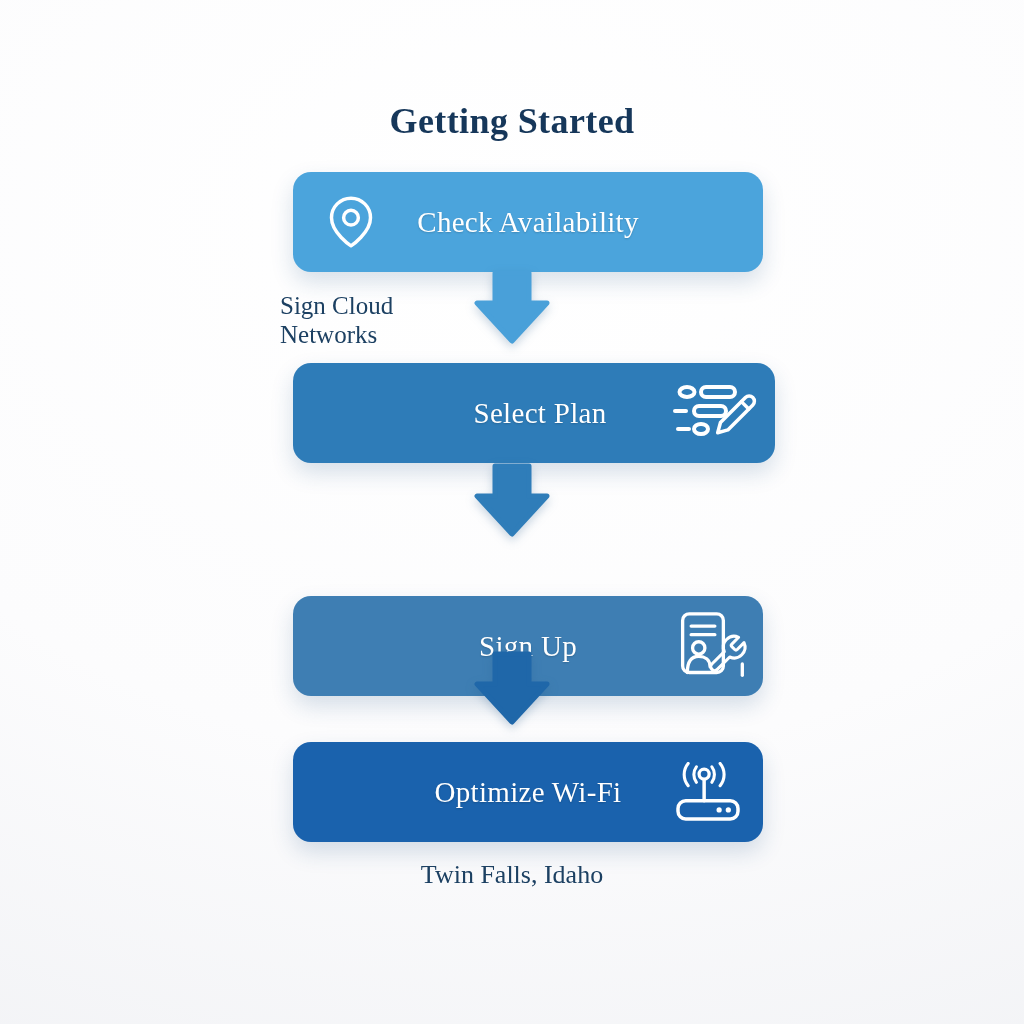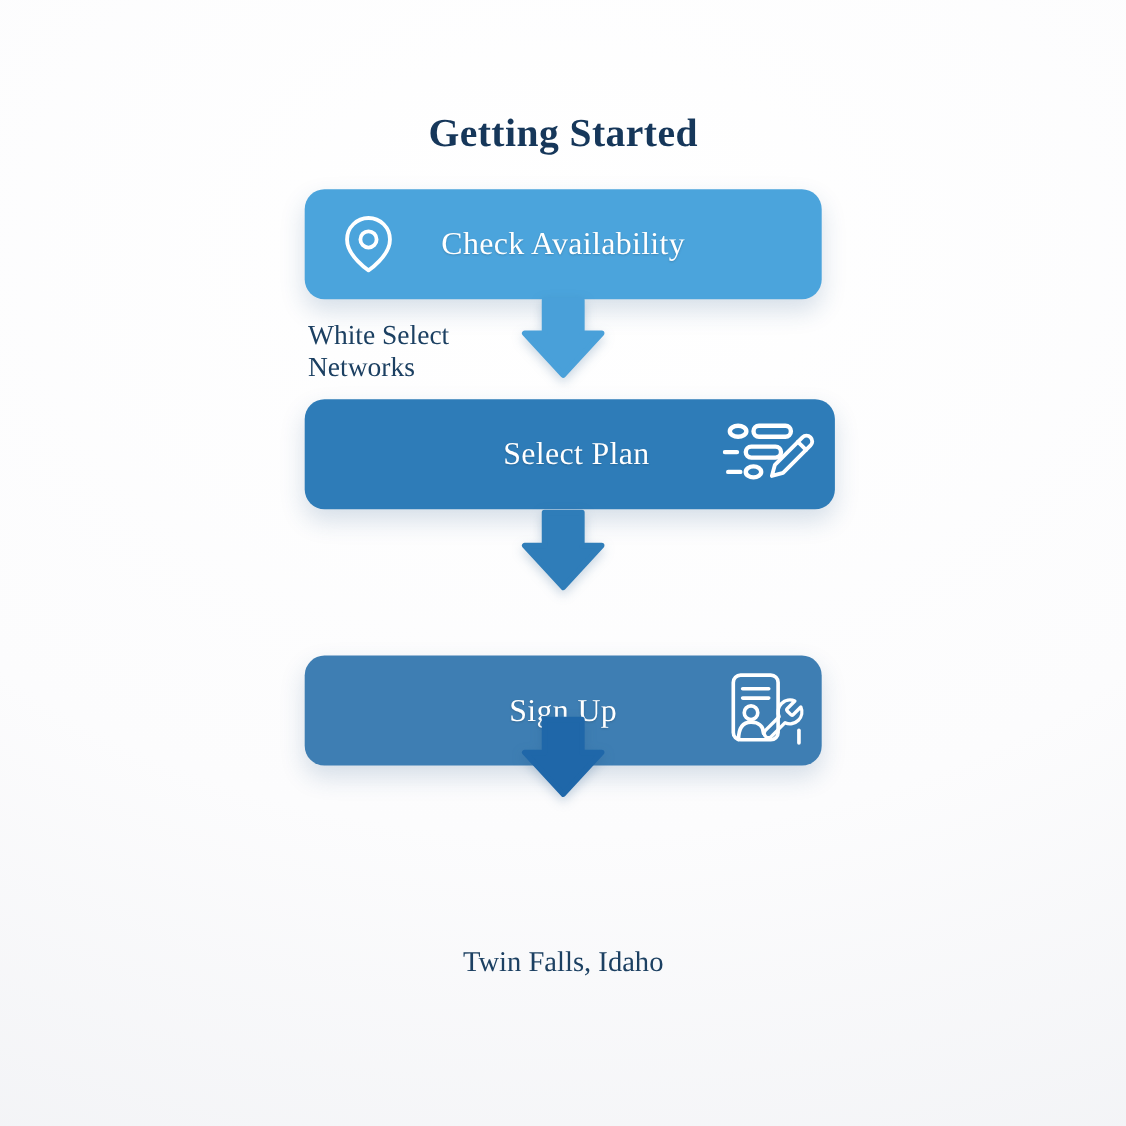--- a/index.html
+++ b/index.html
@@ -7,21 +7,21 @@
     position:relative;width:1024px;height:1024px;overflow:hidden;
     background:radial-gradient(130% 95% at 50% 22%, #ffffff 0%, #fcfcfd 55%, #f1f2f5 100%);
     font-family:Liberation Serif, serif;
   }
   .title{
     position:absolute;top:100px;left:0;width:1024px;margin:0;
     text-align:center;font-size:36px;font-weight:700;letter-spacing:.4px;
     color:#16375a;
   }
   .step{
-    position:absolute;left:277px;width:470px;height:100px;border-radius:18px;
+    position:absolute;left:293px;width:470px;height:100px;border-radius:18px;
     display:flex;align-items:center;justify-content:center;
     box-shadow:0 10px 22px rgba(35,85,135,.18);
   }
   .step-label{
     color:#ffffff;font-size:29px;font-weight:500;letter-spacing:.3px;
     text-shadow:0 1px 2px rgba(0,0,0,.18);white-space:nowrap;
   }
   .step1{top:172px}.step2{top:363px}.step3{top:555px}.step4{top:742px}
   .icon-left{position:absolute;left:32px;top:50%;transform:translateY(-50%);line-height:0;}
   .icon-right{position:absolute;right:14px;top:50%;transform:translateY(-50%);line-height:0;}
@@ -43,21 +43,21 @@
   <div class="step step1" style="background: rgb(75, 164, 220);">
     <span class="icon-left">
       <svg width="52" height="58" viewBox="0 0 24 24">
         <path class="stroked" stroke-width="1.6" d="M21 10c0 7-9 13-9 13s-9-6-9-13a9 9 0 0 1 18 0z"></path>
         <circle class="stroked" stroke-width="1.6" cx="12" cy="10" r="3.4"></circle>
       </svg>
     </span>
     <span class="step-label">Check Availability</span>
   </div>
 
-  <div class="caption provider">White Select Networks</div>
+  <div class="caption provider">Sign Cloud Networks</div>
 
   <svg class="arrow arrow1" width="80" height="76" viewBox="0 0 80 76">
     <polygon stroke-width="5" stroke-linejoin="round" points="23,3 57,3 57,33 75,33 40,71 5,33 23,33" fill="#49A0D9" stroke="#49A0D9"></polygon>
   </svg>
 
   <div class="step step2" style="background: rgb(46, 124, 184); padding-left: 12px;">
     <span class="step-label">Select Plan</span>
     <span class="icon-right">
       <svg width="88" height="60" viewBox="0 0 88 60">
         <ellipse class="stroked" stroke-width="4" cx="14" cy="9" rx="7.5" ry="5"></ellipse>
@@ -92,16 +92,32 @@
         </g>
         <line class="stroked" stroke-width="3.5" x1="71" y1="57" x2="71" y2="69"></line>
       </svg>
     </span>
   </div>
 
   <svg class="arrow arrow3" width="80" height="76" viewBox="0 0 80 76">
     <polygon stroke-width="5" stroke-linejoin="round" points="23,3 57,3 57,33 75,33 40,71 5,33 23,33" fill="#1F67A9" stroke="#1F67A9"></polygon>
   </svg>
 
+  <div class="step step4" style="background: rgb(26, 98, 173);">
+    <span class="step-label">Optimize Wi-Fi</span>
+    <span class="icon-right">
+      <svg width="66" height="60" viewBox="0 0 68 62">
+        <rect class="stroked" stroke-width="3.6" x="3" y="40" width="62" height="19" rx="8"></rect>
+        <circle cx="45.5" cy="49.5" r="2.7" fill="#ffffff"></circle>
+        <circle cx="55" cy="49.5" r="2.7" fill="#ffffff"></circle>
+        <line class="stroked" stroke-width="3.6" x1="30" y1="19" x2="30" y2="40"></line>
+        <circle class="stroked" stroke-width="3.4" cx="30" cy="12.5" r="5.2"></circle>
+        <path class="stroked" stroke-width="3.2" d="M22 5 C18.5 9.5 18.5 16.5 22 21"></path>
+        <path class="stroked" stroke-width="3.2" d="M13.5 1.5 C8 8 8 18 13.5 24.5"></path>
+        <path class="stroked" stroke-width="3.2" d="M38 5 C41.5 9.5 41.5 16.5 38 21"></path>
+        <path class="stroked" stroke-width="3.2" d="M46.5 1.5 C52 8 52 18 46.5 24.5"></path>
+      </svg>
+    </span>
+  </div>
 
   <div class="caption location">Twin Falls, Idaho</div>
 
 </div>
 
 </body></html>

